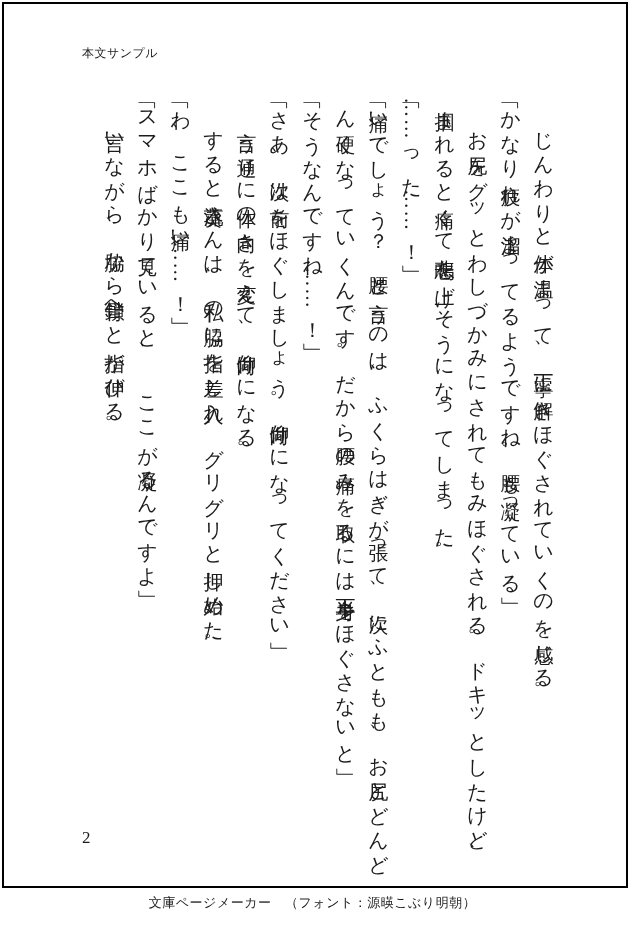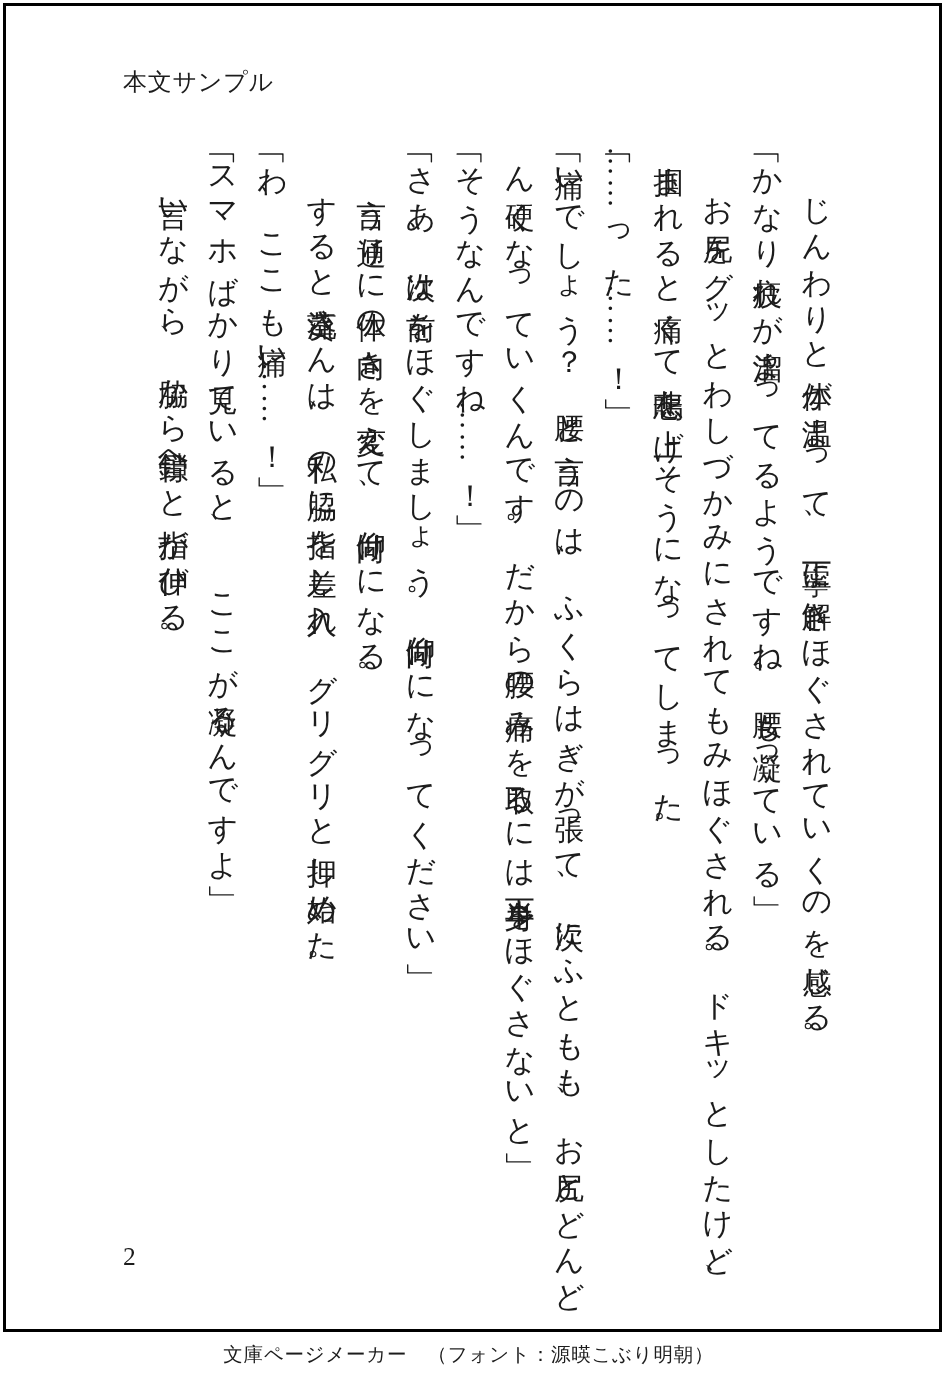--- a/index.html
+++ b/index.html
@@ -22,21 +22,21 @@
       top: 2px;
       width: 626px;
       height: 886px;
       border: 2px solid #000000;
       background: #ffffff;
     }
     .page-header {
       position: absolute;
       left: 82px;
       top: 45px;
-      font-size: 16px;
+      font-size: 12px;
       letter-spacing: 0.5px;
       white-space: nowrap;
     }
     .vertical-body {
       position: absolute;
       top: 96px;
       right: 70px;
       height: 772px;
       writing-mode: vertical-rl;
       text-orientation: mixed;

